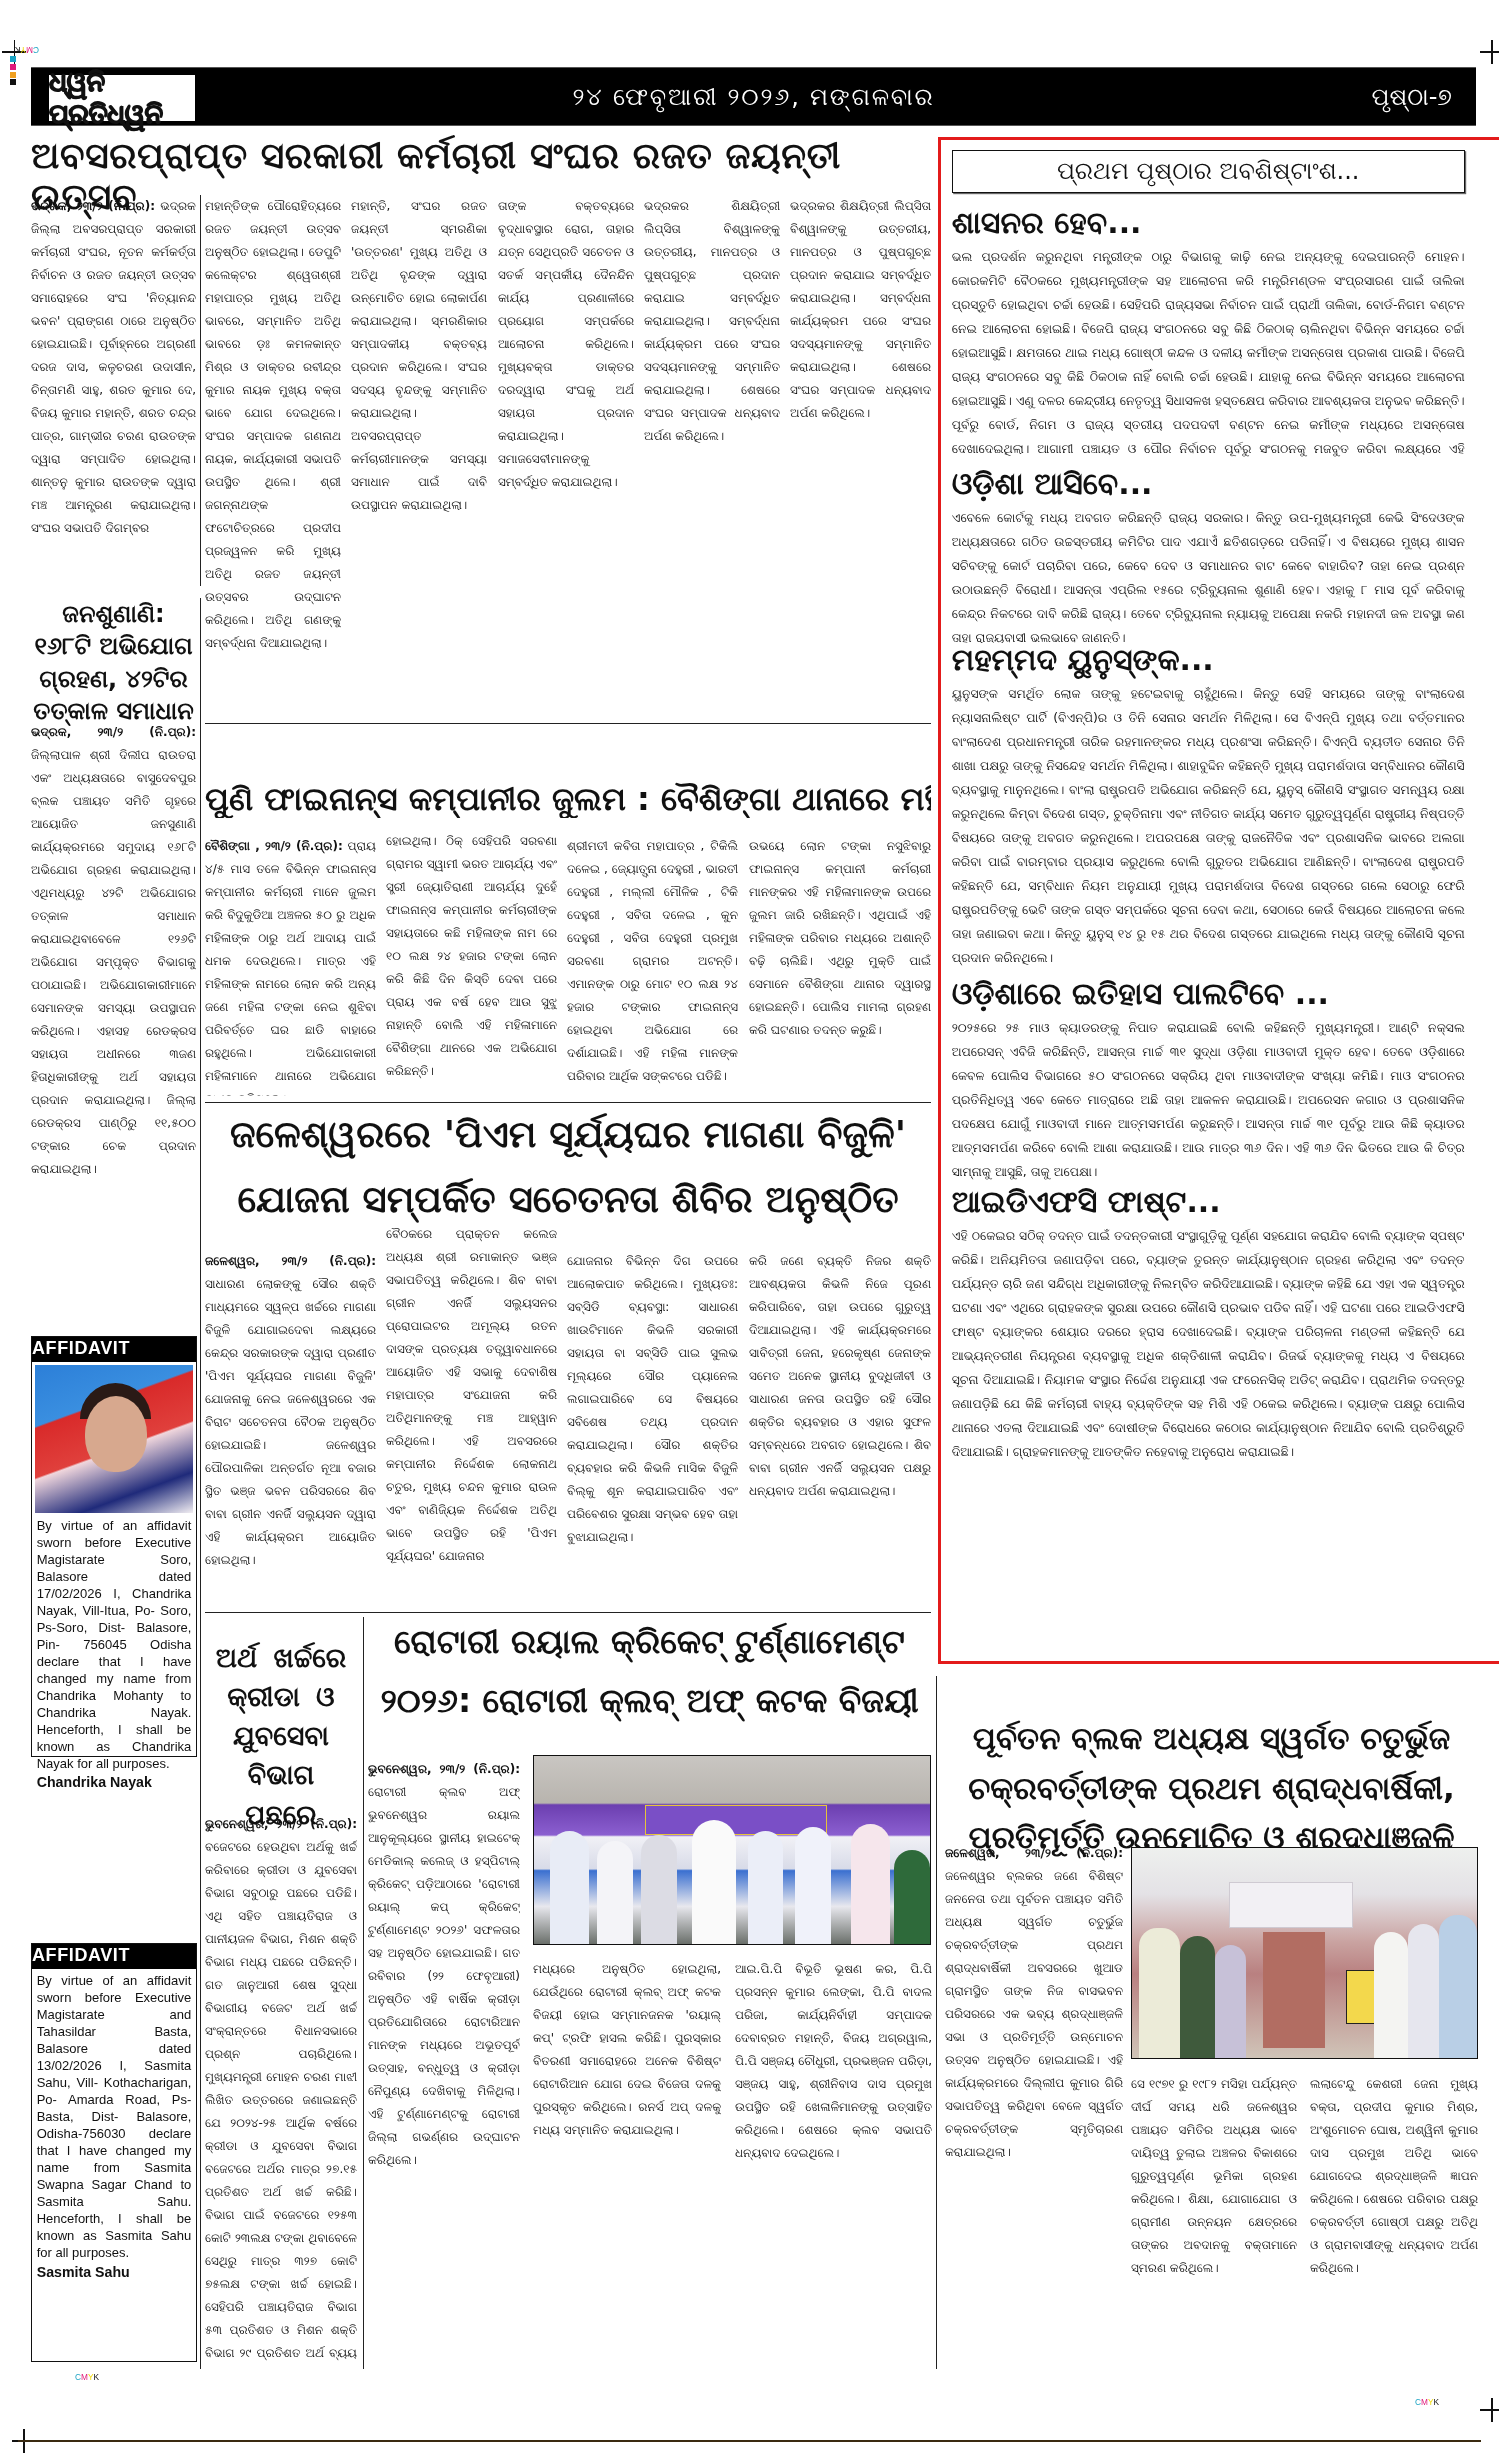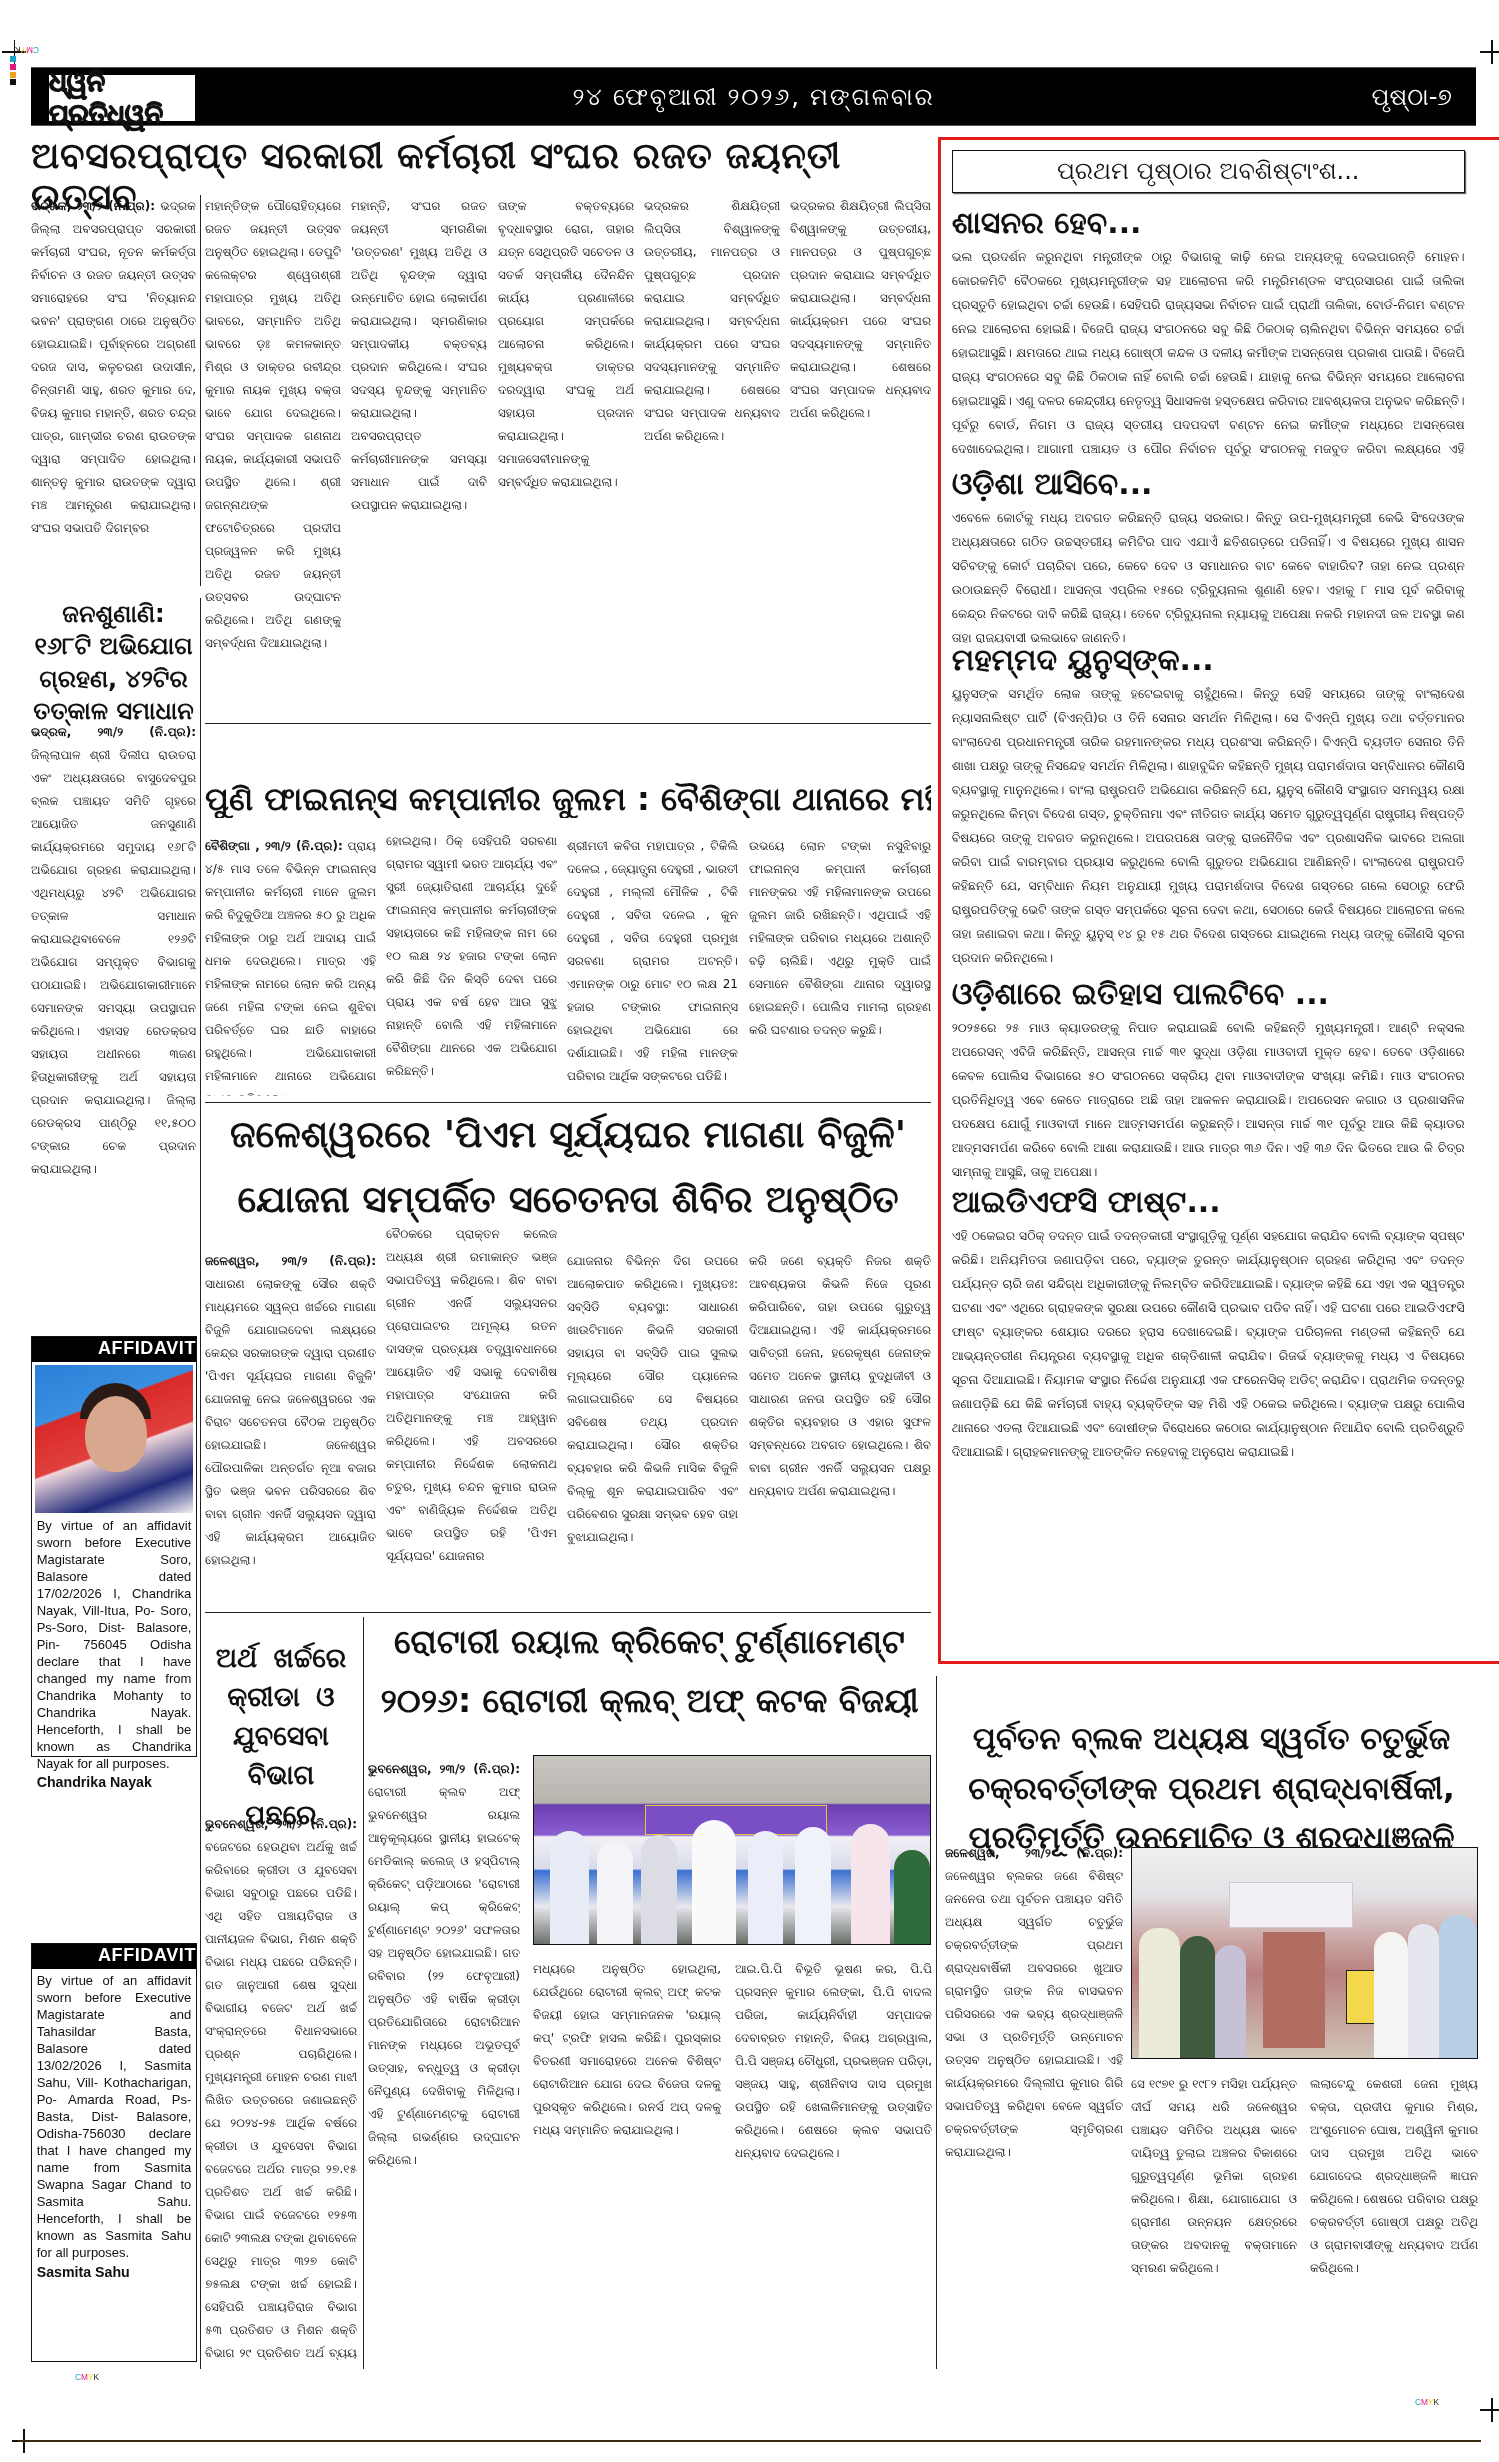--- a/index.html
+++ b/index.html
@@ -27,21 +27,21 @@
   .rule-v { position: absolute; width: 1.2px; background: #222; }
   .rule-h { position: absolute; height: 1.2px; background: #222; }
 
   .remainder-box { position: absolute; left: 938px; top: 137px; width: 632px; height: 1527px; border: 3px solid #e31b1b; }
   .remainder-title { position: absolute; left: 10.7px; top: 9.5px; width: 513px; height: 43px; border: 1.8px solid #111; box-shadow: 1.2px 1.2px 0 #666; display: flex; align-items: center; justify-content: center; font-size: 24px; }
   .rem-section { position: absolute; left: 10.7px; width: 513px; }
   .rem-head { font-size: 30px; font-weight: bold; line-height: 1.25; margin-bottom: 3.6px; }
   .rem-body { font-size: 12.4px; line-height: 24px; text-align: justify; }
 
   .affidavit { position: absolute; left: 31px; width: 166px; border: 1.8px solid #111; background: #fff; }
-  .aff-head { background: #000; color: #fff; font-family: "Liberation Sans", sans-serif; font-weight: bold; font-size: 18px; text-align: right; padding: 1.2px 0 2.4px; letter-spacing: 0.6px; }
+  .aff-head { background: #000; color: #fff; font-family: "Liberation Sans", sans-serif; font-weight: bold; font-size: 18px; text-align: left; padding: 1.2px 0 2.4px; letter-spacing: 0.6px; }
   .aff-photo { margin: 3.6px 3px 0; height: 148px; background: linear-gradient(160deg, #2c7fd8 0%, #3a8fe0 30%, #d92a2a 31%, #e0403c 55%, #f0d6dc 56%, #1f2a7a 80%, #f2eef2 100%); position: relative; overflow: hidden; }
   .aff-face { position: absolute; left: 50px; top: 31px; width: 62px; height: 76px; border-radius: 50% 50% 46% 46%; background: #d7a88e; }
   .aff-hair { position: absolute; left: 45px; top: 18px; width: 71px; height: 36px; border-radius: 36px 36px 0 0; background: #2a1a16; }
   .aff-body { font-family: "Liberation Sans", sans-serif; font-size: 13px; line-height: 17px; padding: 3.6px 4.7px 2.4px; text-align: justify; }
   .aff-sign { font-family: "Liberation Sans", sans-serif; font-weight: bold; font-size: 14.2px; padding: 0 4.7px 4.7px; }
 
   .photo { position: absolute; border: 1.8px solid #111; overflow: hidden; }
   .photo-cricket { background: linear-gradient(180deg, #c9c6c2 0%, #b8b4ae 25%, #6c3fb0 26%, #8b5fd0 42%, #f1f1f6 43%, #d8dbe8 60%, #3a6fd0 61%, #e8e8ee 80%, #6a6f6a 100%); }
   .photo-cricket .banner { position: absolute; left: 28%; top: 26%; width: 46%; height: 16%; background: #7a4fc6; border: 1.8px solid #e6c43a; }
   .photo-cricket .person { position: absolute; bottom: 0; background: #f4f4f8; border-radius: 24px 24px 0 0; }
@@ -111,21 +111,21 @@
 
 <div class="rule-h" style="left:205px; top:723px; width:726px;"></div>
 <h2 class="headline" style="left:205px; top:781px; width:726px; font-size:32px; white-space:nowrap; overflow:hidden;">ପୁଣି ଫାଇନାନ୍ସ କମ୍ପାନୀର ଜୁଲମ : ବୈଶିଙ୍ଗା ଥାନାରେ ମହିଳାଙ୍କ ଅଭିଯୋଗ</h2>
 <div class="col-text" style="left:205px; top:835px; width:171px; height:261px; overflow:hidden;">
   <p><span class="dateline">ବୈଶିଙ୍ଗା , ୨୩/୨ (ନି.ପ୍ର):</span> <span>ପ୍ରାୟ ୪/୫ ମାସ ତଳେ ବିଭିନ୍ନ ଫାଇନାନ୍ସ କମ୍ପାନୀର କର୍ମଚାରୀ ମାନେ ଜୁଲମ କରି ବିଦୁକୁଡିଆ ଅଞ୍ଚଳର ୫୦ ରୁ ଅଧିକ ମହିଳାଙ୍କ ଠାରୁ ଅର୍ଥ ଆଦାୟ ପାଇଁ ଧମକ ଦେଉଥିଲେ। ମାତ୍ର ଏହି ମହିଳାଙ୍କ ନାମରେ ଲୋନ କରି ଅନ୍ୟ ଜଣେ ମହିଳା ଟଙ୍କା ନେଇ ଶୁଝିବା ପରିବର୍ତ୍ତେ ଘର ଛାଡି ବାହାରେ ରହୁଥିଲେ। ଅଭିଯୋଗକାରୀ ମହିଳାମାନେ ଥାନାରେ ଅଭିଯୋଗ ଦାଏର କରିଥିଲେ।</span></p>
 </div>
 <div class="col-text" style="left:386px; top:830px; width:171px; height:261px; overflow:hidden;">
   <p>ହୋଇଥିଲା। ଠିକ୍ ସେହିପରି ସରବଣା ଗ୍ରାମର ସ୍ୱାମୀ ଭରତ ଆଚାର୍ଯ୍ୟ ଏବଂ ସ୍ତ୍ରୀ ଜ୍ୟୋତିରାଣୀ ଆଚାର୍ଯ୍ୟ ଦୁହେଁ ଫାଇନାନ୍ସ କମ୍ପାନୀର କର୍ମଚାରୀଙ୍କ ସହାୟତାରେ କଛି ମହିଳାଙ୍କ ନାମ ରେ ୧୦ ଲକ୍ଷ ୨୪ ହଜାର ଟଙ୍କା ଲୋନ କରି କିଛି ଦିନ କିସ୍ତି ଦେବା ପରେ ପ୍ରାୟ ଏକ ବର୍ଷ ହେବ ଆଉ ସୁଝୁ ନାହାନ୍ତି ବୋଲି ଏହି ମହିଳାମାନେ ବୈଶିଙ୍ଗା ଥାନରେ ଏକ ଅଭିଯୋଗ କରିଛନ୍ତି।</p>
 </div>
 <div class="col-text" style="left:567px; top:835px; width:171px; height:261px; overflow:hidden;">
-  <p>ଶ୍ରୀମତୀ କବିତା ମହାପାତ୍ର , ଟିକିଲି ଦଳେଇ , ଜ୍ୟୋତ୍ସ୍ନା ଦେହୁରୀ , ଭାରତୀ ଦେହୁରୀ , ମଲ୍ଲୀ ମୌଳିକ , ଟିକି ଦେହୁରୀ , ସବିତା ଦଳେଇ , କୁନ ଦେହୁରୀ , ସବିତା ଦେହୁରୀ ପ୍ରମୁଖ ସରବଣା ଗ୍ରାମର ଅଟନ୍ତି। ଏମାନଙ୍କ ଠାରୁ ମୋଟ ୧୦ ଲକ୍ଷ 21 ହଜାର ଟଙ୍କାର ଫାଇନାନ୍ସ ହୋଇଥିବା ଅଭିଯୋଗ ରେ ଦର୍ଶାଯାଇଛି। ଏହି ମହିଳା ମାନଙ୍କ ପରିବାର ଆର୍ଥିକ ସଙ୍କଟରେ ପଡିଛି।</p>
+  <p>ଶ୍ରୀମତୀ କବିତା ମହାପାତ୍ର , ଟିକିଲି ଦଳେଇ , ଜ୍ୟୋତ୍ସ୍ନା ଦେହୁରୀ , ଭାରତୀ ଦେହୁରୀ , ମଲ୍ଲୀ ମୌଳିକ , ଟିକି ଦେହୁରୀ , ସବିତା ଦଳେଇ , କୁନ ଦେହୁରୀ , ସବିତା ଦେହୁରୀ ପ୍ରମୁଖ ସରବଣା ଗ୍ରାମର ଅଟନ୍ତି। ଏମାନଙ୍କ ଠାରୁ ମୋଟ ୧୦ ଲକ୍ଷ ୨୪ ହଜାର ଟଙ୍କାର ଫାଇନାନ୍ସ ହୋଇଥିବା ଅଭିଯୋଗ ରେ ଦର୍ଶାଯାଇଛି। ଏହି ମହିଳା ମାନଙ୍କ ପରିବାର ଆର୍ଥିକ ସଙ୍କଟରେ ପଡିଛି।</p>
 </div>
 <div class="col-text" style="left:749px; top:835px; width:182px; height:261px; overflow:hidden;">
   <p>ଉଭୟେ ଲୋନ ଟଙ୍କା ନସୁଝିବାରୁ ଫାଇନାନ୍ସ କମ୍ପାନୀ କର୍ମଚାରୀ ମାନଙ୍କର ଏହି ମହିଳାମାନଙ୍କ ଉପରେ ଜୁଲମ ଜାରି ରଖିଛନ୍ତି। ଏଥିପାଇଁ ଏହି ମହିଳାଙ୍କ ପରିବାର ମଧ୍ୟରେ ଅଶାନ୍ତି ବଢ଼ି ଚାଲିଛି। ଏଥିରୁ ମୁକ୍ତି ପାଇଁ ସେମାନେ ବୈଶିଙ୍ଗା ଥାନାର ଦ୍ୱାରସ୍ଥ ହୋଇଛନ୍ତି। ପୋଲିସ ମାମଲା ଗ୍ରହଣ କରି ଘଟଣାର ତଦନ୍ତ କରୁଛି।</p>
 </div>
 <div class="rule-h" style="left:205px; top:1102px; width:726px;"></div>
 
 <h2 class="headline" style="left:205px; top:1114px; width:726px; font-size:37px; text-align:center; white-space:nowrap;">ଜଳେଶ୍ୱରରେ 'ପିଏମ ସୂର୍ଯ୍ୟଘର ମାଗଣା ବିଜୁଳି'</h2>
 <h2 class="headline" style="left:205px; top:1179px; width:726px; font-size:37px; text-align:center; white-space:nowrap;">ଯୋଜନା ସମ୍ପର୍କିତ ସଚେତନତା ଶିବିର ଅନୁଷ୍ଠିତ</h2>
 <div class="col-text" style="left:205px; top:1250px; width:171px; height:355px; overflow:hidden;">
   <p><span class="dateline">ଜଳେଶ୍ୱର, ୨୩/୨ (ନି.ପ୍ର):</span> <span>ସାଧାରଣ ଲୋକଙ୍କୁ ସୌର ଶକ୍ତି ମାଧ୍ୟମରେ ସ୍ୱଳ୍ପ ଖର୍ଚ୍ଚରେ ମାଗଣା ବିଜୁଳି ଯୋଗାଇଦେବା ଲକ୍ଷ୍ୟରେ କେନ୍ଦ୍ର ସରକାରଙ୍କ ଦ୍ୱାରା ପ୍ରଣୀତ 'ପିଏମ ସୂର୍ଯ୍ୟଘର ମାଗଣା ବିଜୁଳି' ଯୋଜନାକୁ ନେଇ ଜଳେଶ୍ୱରରେ ଏକ ବିରାଟ ସଚେତନତା ବୈଠକ ଅନୁଷ୍ଠିତ ହୋଇଯାଇଛି। ଜଳେଶ୍ୱର ପୌରପାଳିକା ଅନ୍ତର୍ଗତ ନୂଆ ବଜାର ସ୍ଥିତ ଭଞ୍ଜ ଭବନ ପରିସରରେ ଶିବ ବାବା ଗ୍ରୀନ ଏନର୍ଜି ସଲ୍ୟୁସନ ଦ୍ୱାରା ଏହି କାର୍ଯ୍ୟକ୍ରମ ଆୟୋଜିତ ହୋଇଥିଲା।</span></p>

